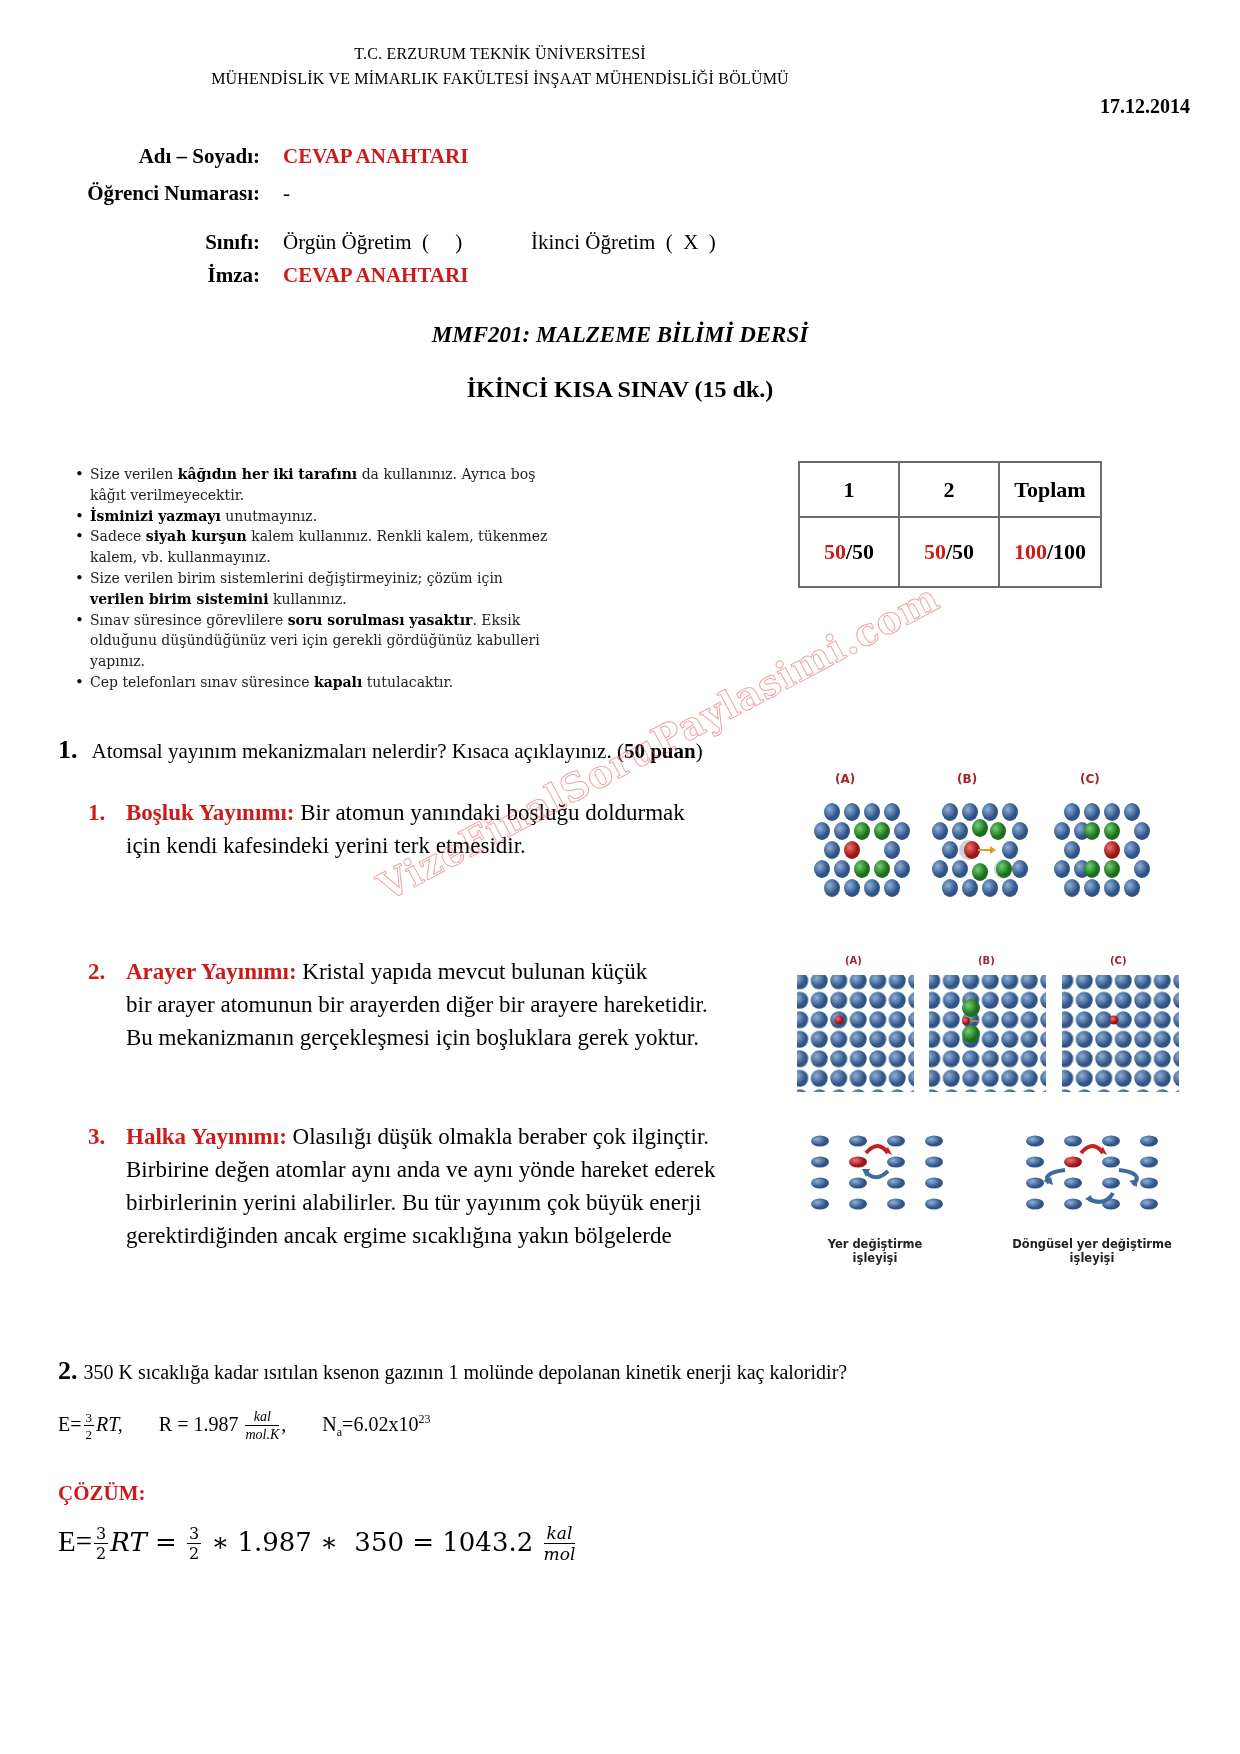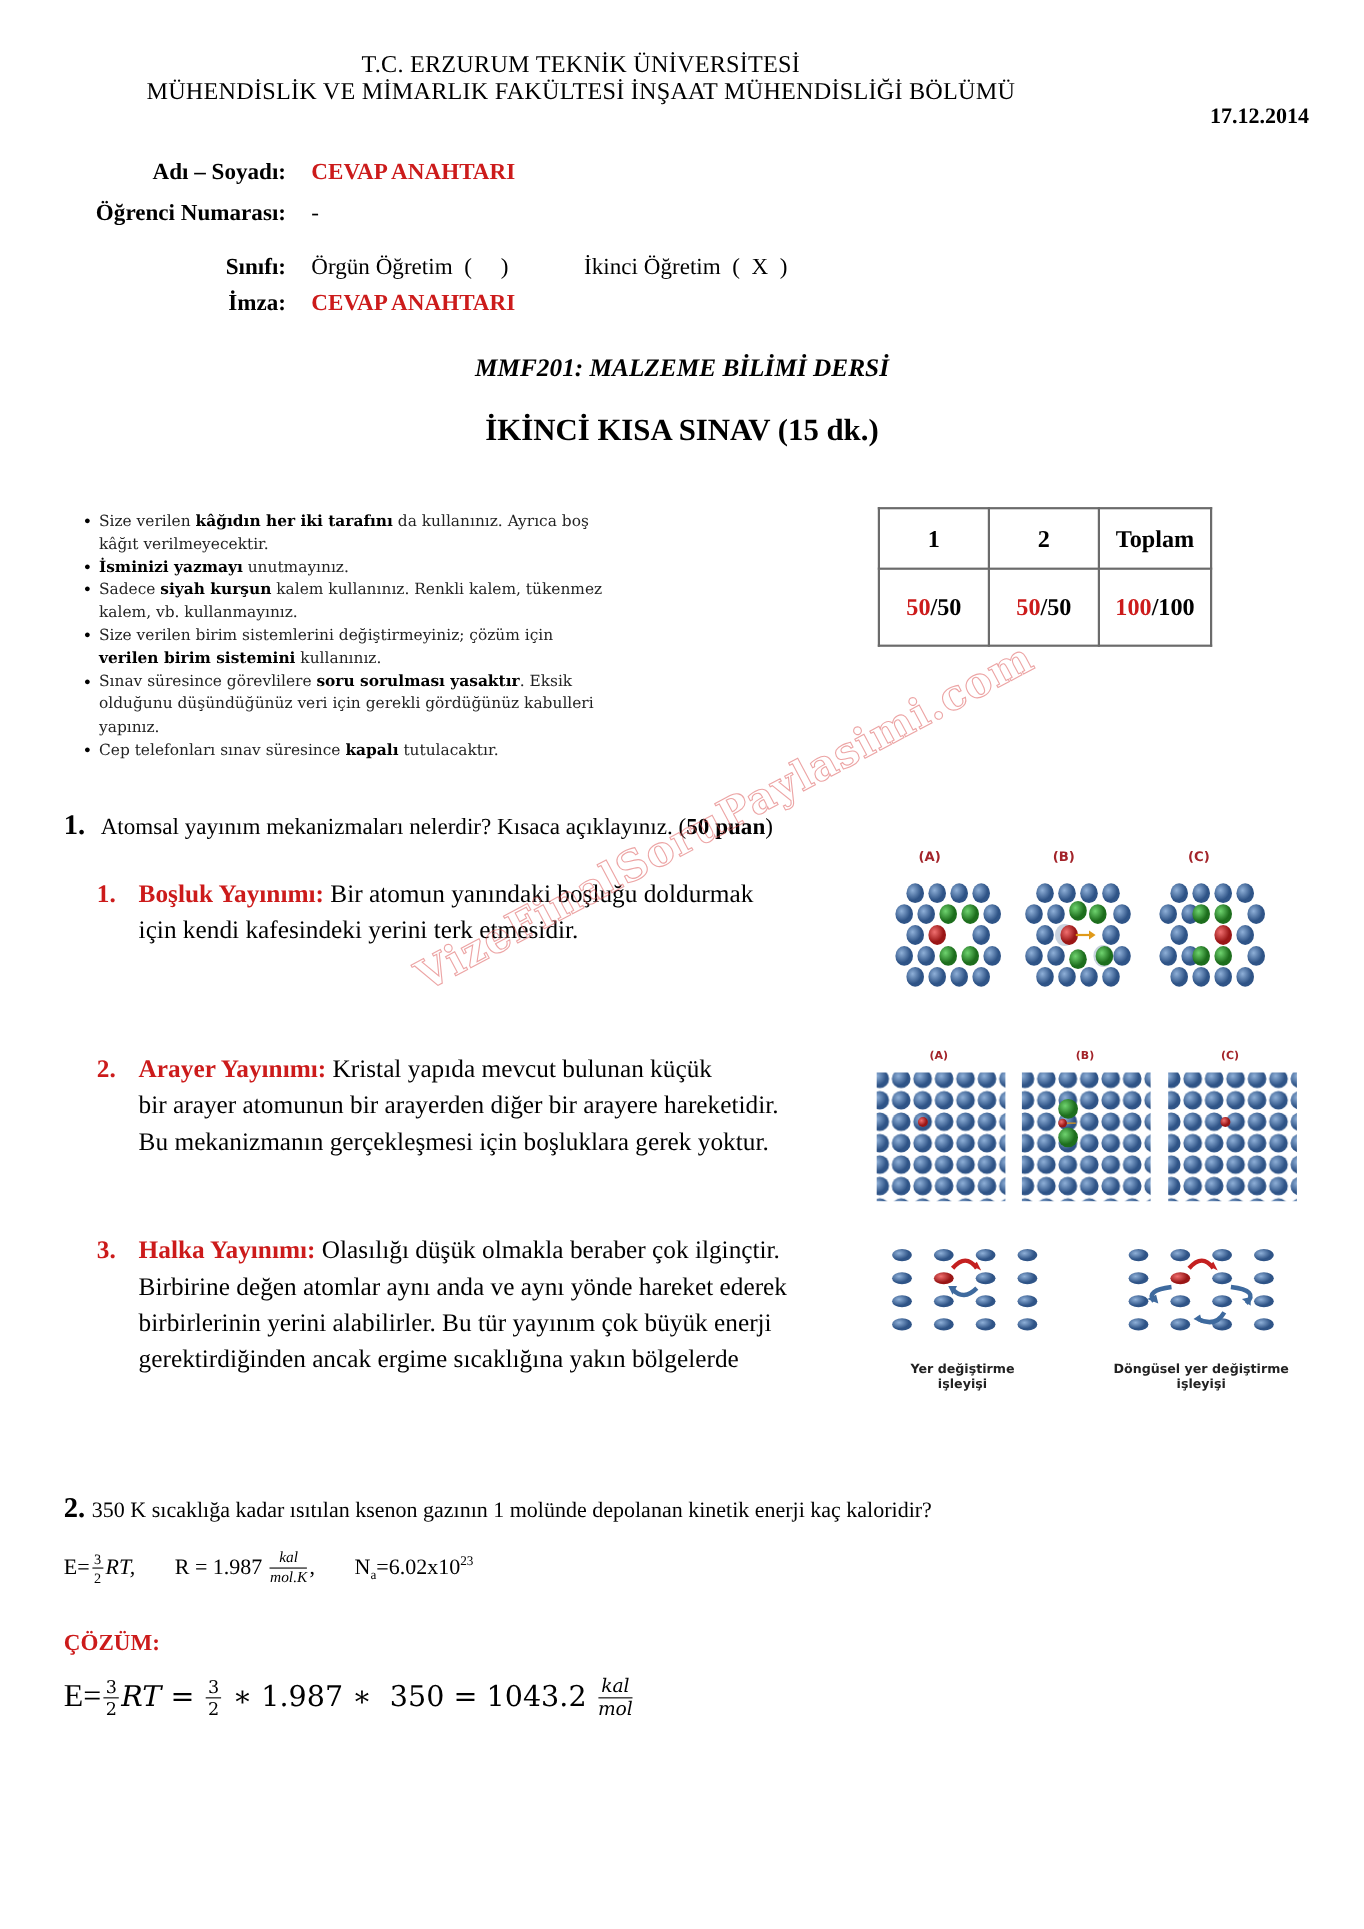--- a/index.html
+++ b/index.html
@@ -1,29 +1,29 @@
 <!DOCTYPE html>
 <html><head>
 <meta charset="utf-8">
 <style>
   html, body { margin:0; padding:0; background:#ffffff; }
   body { width:1240px; height:1754px; position:relative; overflow:hidden;
          font-family:"Liberation Serif", serif; color:#000; }
   .abs { position:absolute; }
   .red { color:#cc1b1b; }
 
-  .hdr { left:0; width:1000px; font-size:22px; text-align:center; letter-spacing:0.2px;margin-left:28px; }
+  .hdr { left:0; width:1000px; font-size:16px; text-align:center; letter-spacing:0.2px; }
   .date { right:50px; top:95px; font-size:20px; font-weight:bold; }
 
   .label { font-weight:bold; font-size:21px; text-align:right; }
   .value { font-size:21px; }
   .value.bold { font-weight:bold; }
 
   .course { left:0; width:1240px; text-align:center; font-size:23px; font-style:italic; font-weight:bold; top:322px; }
-  .exam { left:0; width:1240px; text-align:center; font-size:28px; font-weight:bold; top:376px; }
+  .exam { left:0; width:1240px; text-align:center; font-size:24px; font-weight:bold; top:376px; }
 
   .rules { left:72px; top:464px; width:480px; font-family:"DejaVu Serif", serif; font-size:14px; line-height:20.8px; list-style:none; margin:0; padding:0; }
   .rules li { position:relative; padding-left:18px; color:#222; }
   .rules li::before { content:"•"; position:absolute; left:3px; top:0; font-size:15px; color:#000; }
   .rules b { color:#000; }
 
   table.score { position:absolute; left:798px; top:461px; border-collapse:collapse; }
   table.score td { border:2px solid #6b6b6b; text-align:center; font-weight:bold; font-size:22px; }
   table.score tr.h td { height:51px; }
   table.score tr.v td { height:66px; }

